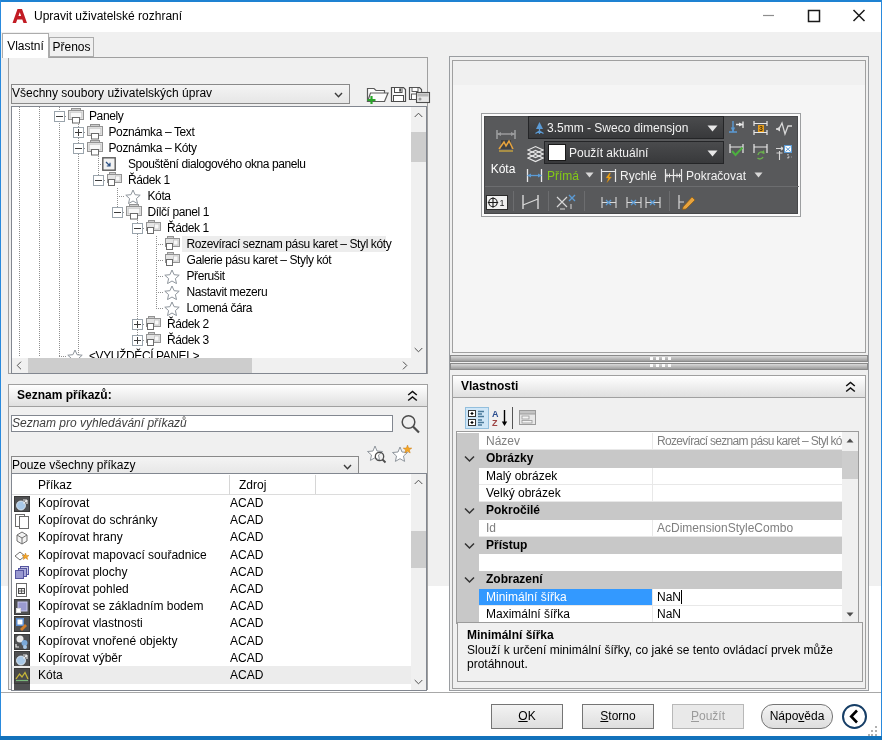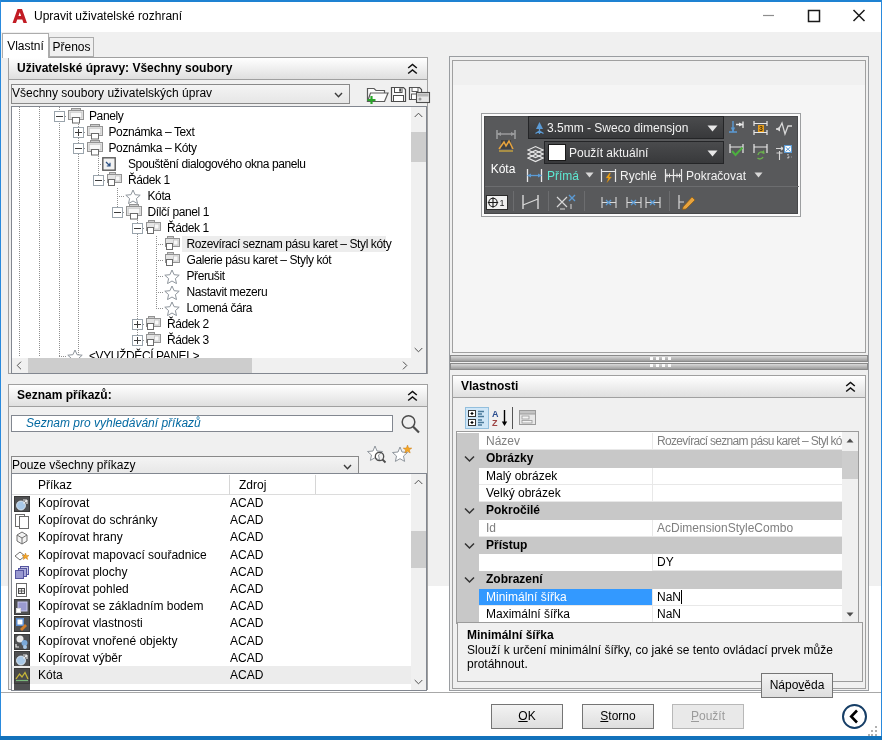--- a/index.html
+++ b/index.html
@@ -40,23 +40,20 @@
       </svg>
  <svg class="abs" style="left:835px;top:-2px" width="45" height="31">
         <path d="M17.5 10 L28.5 21 M28.5 10 L17.5 21" stroke="#1a1a1a" stroke-width="1.5"></path>
       </svg>
 </div>
 
 <div class="abs" style="left:2px;top:33px;width:47px;height:25px;background:#fff;border:1px solid #acacac;border-bottom:none;text-align:center;line-height:24px;z-index:3">Vlastní</div>
 <div class="abs" style="left:49px;top:37px;width:45px;height:20px;background:#f0f0f0;border:1px solid #acacac;text-align:center;line-height:19px;z-index:2">Přenos</div>
 
 <div class="grp" style="left:8px;top:57px;width:420px;height:317px;">
-<div class="hdr">Uživatelské úpravy: Všechny soubory<svg style="position:absolute;top:5px;right:9px" width="11" height="12" viewBox="0 0 11 12">
-          <path d="M1.2 5 L5.5 1.4 L9.8 5 M1.2 10.5 L5.5 6.9 L9.8 10.5" fill="none" stroke="#111" stroke-width="1.5"></path>
-        </svg></div>
 <div class="combo" style="left:2px;top:26px;width:339px;height:20px;">Všechny soubory uživatelských úprav
  <svg style="position:absolute;right:6px;top:7px" width="9" height="6" viewBox="0 0 9 6">
           <path d="M1 1 L4.5 4.7 L8 1" fill="none" stroke="#3c3c3c" stroke-width="1.4"></path>
         </svg></div>
 <svg class="abs" style="left:356px;top:27px" width="24" height="20" viewBox="0 0 24 20">
  <path d="M2.5 16.5 L2.5 3.5 L9 3.5 L11 5.5 L19.5 5.5 L19.5 8" fill="#fcfcfc" stroke="#5a5a5a" stroke-width="1.2"></path>
  <path d="M2.5 16.5 L5.5 8 L23 8 L19.5 16.5 Z" fill="#fcfcfc" stroke="#5a5a5a" stroke-width="1.2"></path>
  <path d="M6.5 11 L6.5 19 M2.5 15 L10.5 15" stroke="#2aa52a" stroke-width="2.2"></path>
 </svg>
 <svg class="abs" style="left:381px;top:28px" width="17" height="17" viewBox="0 0 17 17">
@@ -232,21 +229,21 @@
             <path d="M1 0.7 L4.8 4.5 L1 8.3" fill="none" stroke="#505050"></path>
           </svg>
 </div>
 
 </div>
 </div>
 <div class="grp" style="left:8px;top:384px;width:420px;height:306px;">
 <div class="hdr">Seznam příkazů:<svg style="position:absolute;top:5px;right:9px" width="11" height="12" viewBox="0 0 11 12">
           <path d="M1.2 5 L5.5 1.4 L9.8 5 M1.2 10.5 L5.5 6.9 L9.8 10.5" fill="none" stroke="#111" stroke-width="1.5"></path>
         </svg></div>
-<div class="inset" style="left:2px;top:30px;width:382px;height:17px;color:#0369a1;font-style:italic;line-height:15px;padding-left:14px;">Seznam pro vyhledávání příkazů</div>
+<div class="inset" style="left:2px;top:30px;width:382px;height:17px;color:#404040;font-style:italic;line-height:15px;padding-left:0;">Seznam pro vyhledávání příkazů</div>
 <svg class="abs" style="left:389px;top:28px" width="25" height="22" viewBox="0 0 25 22">
  <circle cx="10.5" cy="9" r="6.3" fill="none" stroke="#4d4d4d" stroke-width="1.5"></circle>
  <line x1="15" y1="13.5" x2="21" y2="19.5" stroke="#4d4d4d" stroke-width="2.2"></line>
 </svg>
 <div class="combo" style="left:2px;top:71px;width:348px;height:19px;">Pouze všechny příkazy
  <svg style="position:absolute;right:6px;top:7px" width="9" height="6" viewBox="0 0 9 6">
           <path d="M1 1 L4.5 4.7 L8 1" fill="none" stroke="#3c3c3c" stroke-width="1.4"></path>
         </svg></div>
 <svg class="abs" style="left:357px;top:59px" width="21" height="20" viewBox="0 0 21 20">
  <path d="M9 2 L11 7 L16.5 7.5 L12.5 11 L13.6 16.4 L9 13.7 L4.4 16.4 L5.5 11 L1.5 7.5 L7 7 Z" fill="#fff" stroke="#8e959c"></path>
@@ -417,21 +414,21 @@
  <path d="M10.5 3 L15.5 7.5 M15.5 3 L10.5 7.5" stroke="#5b9bd5" stroke-width="1"></path>
  <path d="M1 4.5 L8 4.5 M8 4.5 L6 2.8 M8 4.5 L6 6.2" stroke="#d8d8d8" stroke-width="1.1" fill="none"></path>
  <path d="M4.5 7 L4.5 16 M1.5 9 L7.5 9" stroke="#d8d8d8" stroke-width="1.1" fill="none"></path>
  <path d="M13 10 L13 16 M13 13 L16.5 13" stroke="#d8d8d8" stroke-width="1.1" stroke-dasharray="1.5 1.5" fill="none"></path>
 </svg>
             <svg class="abs" style="left:41px;top:51px" width="17" height="15" viewBox="0 0 17 15">
  <path d="M1.5 1 L1.5 14 M15.5 1 L15.5 14" stroke="#e8e8e8" stroke-width="1.3"></path>
  <path d="M1.5 7.5 L15.5 7.5" stroke="#5b9bd5" stroke-width="1.3"></path>
  <path d="M1.5 7.5 L5 5.6 L5 9.4 Z M15.5 7.5 L12 5.6 L12 9.4 Z" fill="#5b9bd5"></path>
 </svg>
-            <div class="t" style="left:62px;top:51px;color:#5eead4">Přímá</div>
+            <div class="t" style="left:62px;top:51px;color:#84cc16">Přímá</div>
             <svg class="abs" style="left:100px;top:55px" width="9" height="6" viewBox="0 0 9 6">
               <path d="M0.5 0.5 L8.5 0.5 L4.5 5.5 Z" fill="#d8d8d8"></path>
             </svg>
             <svg class="abs" style="left:115px;top:51px" width="17" height="15" viewBox="0 0 17 15">
  <path d="M1.5 1 L1.5 14 M15.5 1 L15.5 14 M1.5 3.5 L15.5 3.5" stroke="#e8e8e8" stroke-width="1.2"></path>
  <path d="M9.5 5 L6 10 L8.5 10 L7 14.5 L11.5 9 L9 9 L10.5 5 Z" fill="#f0a818" stroke="#c87d10" stroke-width="0.4"></path>
 </svg>
             <div class="t" style="left:135px;top:51px;color:#f2f2f2">Rychlé</div>
             <svg class="abs" style="left:179px;top:51px" width="19" height="15" viewBox="0 0 19 15">
  <path d="M1.5 1 L1.5 14 M9.5 1 L9.5 14 M17.5 1 L17.5 14" stroke="#e8e8e8" stroke-width="1.2"></path>
@@ -545,21 +542,20 @@
           <div class="abs" style="left:0;top:88px;width:22px;height:17px;background:#c8c8c8;"></div>
           <div class="prow" style="left:22px;top:88px;width:173px;height:17px;background:#fff;color:#7f7f7f;border-bottom:1px solid #e8e8e8;padding-left:7px;">Id</div>
           <div class="prow" style="left:195px;top:88px;width:190px;height:17px;color:#7f7f7f;border-bottom:1px solid #e8e8e8;border-left:1px solid #e8e8e8;padding-left:4px;overflow:hidden;"><span>AcDimensionStyleCombo</span></div>
           <div class="cat" style="left:0;top:105px;width:385px;height:17px;">
             <svg style="position:absolute;left:7px;top:5px" width="11" height="8" viewBox="0 0 11 8">
               <path d="M1 1.5 L5.5 6 L10 1.5" fill="none" stroke="#333" stroke-width="1.5"></path>
             </svg>
             <span style="position:absolute;left:29px">Přístup</span>
           </div>
           <div class="abs" style="left:0;top:122px;width:22px;height:17px;background:#c8c8c8;"></div>
-          <div class="prow" style="left:195px;top:122px;width:190px;height:17px;color:#000;border-bottom:1px solid #e8e8e8;border-left:1px solid #e8e8e8;padding-left:4px;overflow:hidden;"><span>DY</span></div>
           <div class="cat" style="left:0;top:139px;width:385px;height:18px;">
             <svg style="position:absolute;left:7px;top:5px" width="11" height="8" viewBox="0 0 11 8">
               <path d="M1 1.5 L5.5 6 L10 1.5" fill="none" stroke="#333" stroke-width="1.5"></path>
             </svg>
             <span style="position:absolute;left:29px">Zobrazení</span>
           </div>
           <div class="abs" style="left:0;top:157px;width:22px;height:17px;background:#c8c8c8;"></div>
           <div class="prow" style="left:22px;top:157px;width:173px;height:17px;background:#3399ff;color:#fff;border-bottom:1px solid #e8e8e8;padding-left:7px;">Minimální šířka</div>
           <div class="prow" style="left:195px;top:157px;width:190px;height:17px;color:#000;border-bottom:1px solid #e8e8e8;border-left:1px solid #e8e8e8;padding-left:4px;overflow:hidden;"><span style="border-right:1px solid #000;padding-right:0px;">NaN</span></div>
           <div class="abs" style="left:0;top:174px;width:22px;height:17px;background:#c8c8c8;"></div>
@@ -580,21 +576,21 @@
  <div class="t" style="left:9px;top:19px">Slouží k určení minimální šířky, co jaké se tento ovládací prvek může</div>
  <div class="t" style="left:9px;top:33px">protáhnout.</div>
 </div>
 </div>
 </div>
 <div class="abs" style="left:1px;top:692px;width:880px;height:1px;background:#a8a8a8;"></div>
 
 <div class="btn1" style="left:491px;top:704px;"><u>O</u>K</div>
 <div class="btn1" style="left:582px;top:704px;"><u>S</u>torno</div>
 <div class="btn1 dis" style="left:672px;top:704px;"><u>P</u>oužít</div>
-<div class="btn1" style="left:761px;top:673px;">Nápo<u>v</u>ěda</div>
+<div class="btn1" style="left:761px;top:704px;border-radius:12px;">Nápo<u>v</u>ěda</div>
 <svg class="abs" style="left:841px;top:703px" width="27" height="27" viewBox="0 0 27 27">
  <circle cx="13.5" cy="13.5" r="11.5" fill="#fff" stroke="#163e66" stroke-width="2"></circle>
  <path d="M16 7.5 L10.2 13.5 L16 19.5" fill="none" stroke="#000" stroke-width="2.6"></path>
 </svg>
 <svg class="abs" style="left:868px;top:726px" width="10" height="10">
       <g fill="#b0b0b0">
         <rect x="7" y="0" width="2" height="2"></rect>
         <rect x="7" y="4" width="2" height="2"></rect>
         <rect x="7" y="8" width="2" height="2"></rect>
         <rect x="3" y="4" width="2" height="2"></rect>

